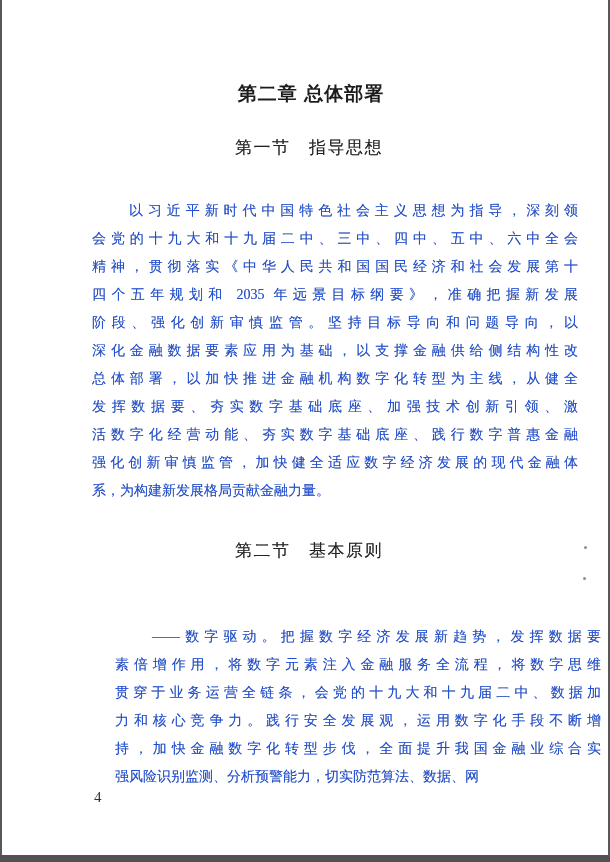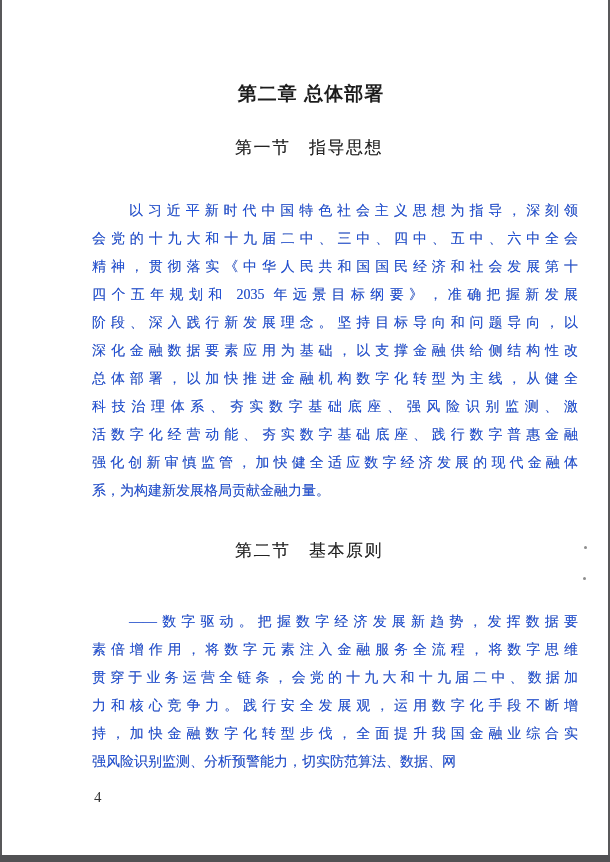--- a/index.html
+++ b/index.html
@@ -44,21 +44,21 @@
   #section1-title { top: 136px; }
   #section2-title { top: 539px; }
   .para {
     position: absolute; left: 92px; width: 486px;
     font-size: 14px;
     line-height: 28px;
     color: #1d4ed8;
     text-shadow: 0 0 0.5px rgba(50,50,50,0.4);
   }
   #para1 { top: 197px; }
-  #para2 { top: 608px; }
+  #para2 { top: 623px; margin-left: 23px; }
   .para .line {
     height: 28px;
     text-align: justify;
     text-align-last: justify;
     overflow: hidden;
   }
   .para .line.first { text-indent: 37px; }
   .para.short-last .line:last-child { text-align-last: left; }
   .page-number {
     position: absolute; left: 94px; top: 789px;
@@ -81,24 +81,24 @@
 
   <div class="chapter-title">第二章 总体部署</div>
 
   <div class="section-title" id="section1-title">第一节　指导思想</div>
 
   <div class="para short-last" id="para1">
       <div class="line first">以习近平新时代中国特色社会主义思想为指导，深刻领</div>
       <div class="line">会党的十九大和十九届二中、三中、四中、五中、六中全会</div>
       <div class="line">精神，贯彻落实《中华人民共和国国民经济和社会发展第十</div>
       <div class="line">四个五年规划和 2035 年远景目标纲要》，准确把握新发展</div>
-      <div class="line">阶段、深入践行新发展理念。坚持目标导向和问题导向，以</div>
+      <div class="line">阶段、强化创新审慎监管。坚持目标导向和问题导向，以</div>
       <div class="line">深化金融数据要素应用为基础，以支撑金融供给侧结构性改</div>
       <div class="line">总体部署，以加快推进金融机构数字化转型为主线，从健全</div>
-      <div class="line">科技治理体系、夯实数字基础底座、强风险识别监测、激</div>
+      <div class="line">发挥数据要、夯实数字基础底座、加强技术创新引领、激</div>
       <div class="line">活数字化经营动能、夯实数字基础底座、践行数字普惠金融</div>
       <div class="line">强化创新审慎监管，加快健全适应数字经济发展的现代金融体</div>
       <div class="line">系，为构建新发展格局贡献金融力量。</div>
     </div>
 
   <div class="section-title" id="section2-title">第二节　基本原则</div>
 
   <div class="para short-last" id="para2">
       <div class="line first">——数字驱动。把握数字经济发展新趋势，发挥数据要</div>
       <div class="line">素倍增作用，将数字元素注入金融服务全流程，将数字思维</div>

